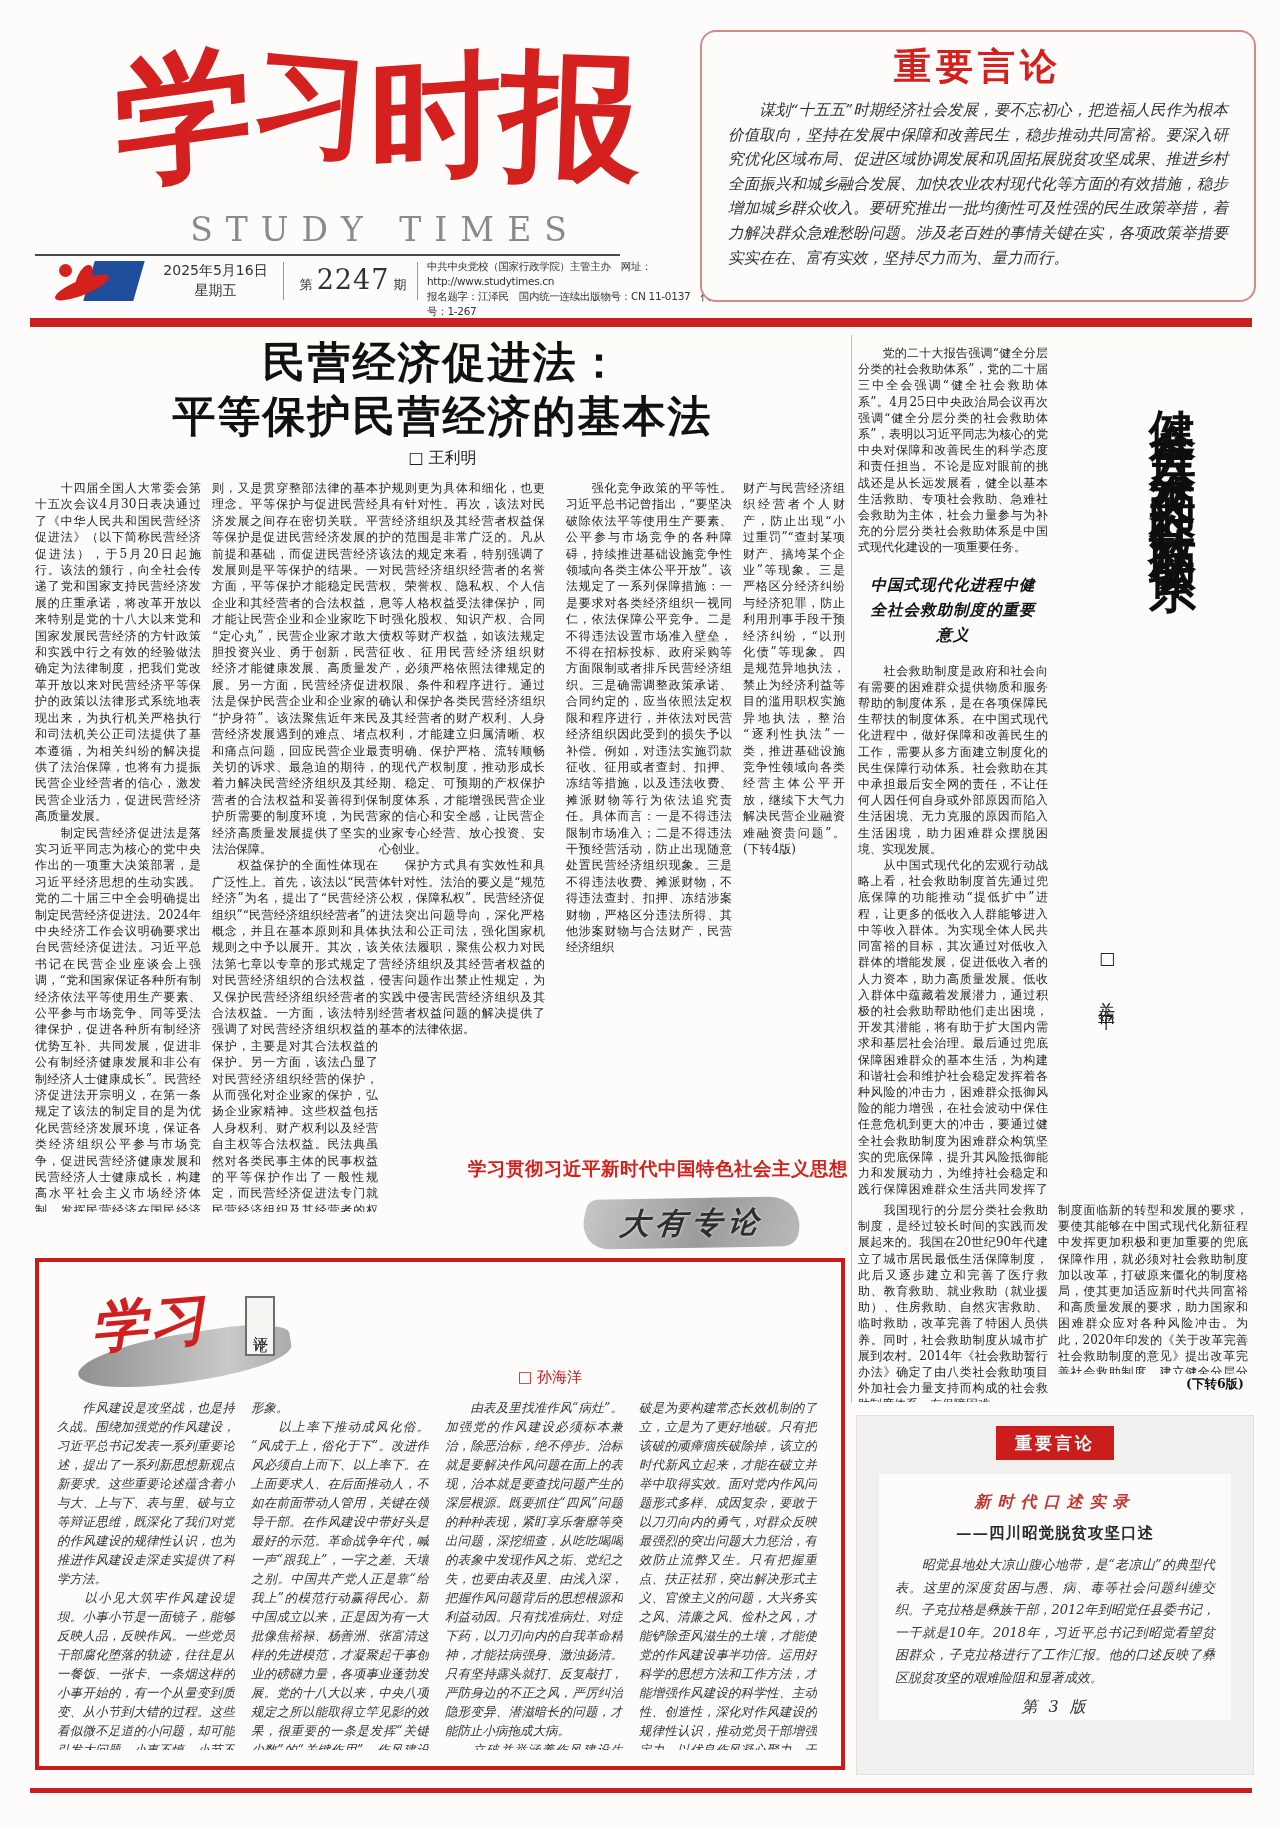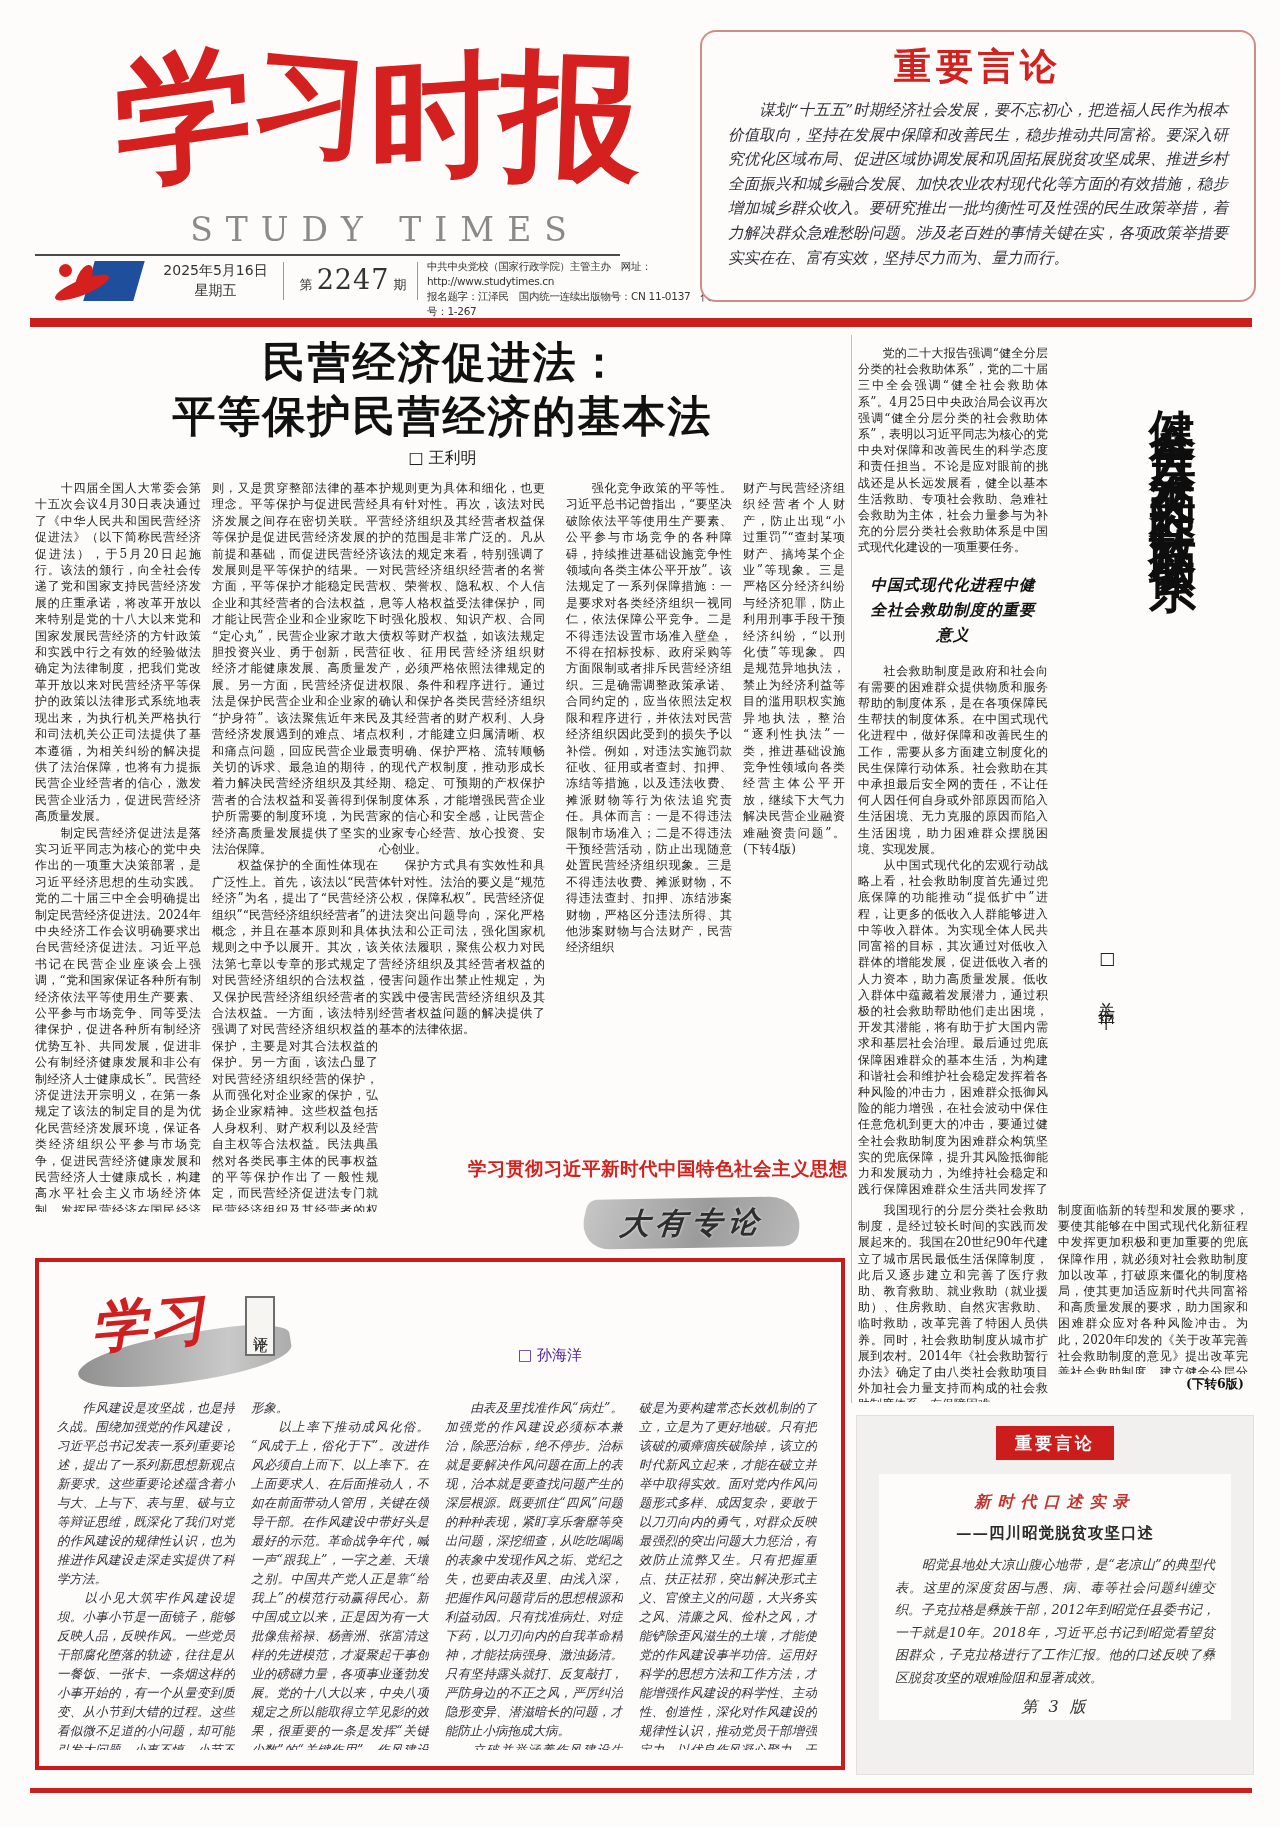--- a/index.html
+++ b/index.html
@@ -69,21 +69,21 @@
   .digest-page{text-align:center;font-size:16px;font-style:italic;color:#333;margin-top:8px;letter-spacing:3px;}
   
   .com-box{left:35px;top:1258px;width:810px;height:512px;border:4px solid #c91b1b;box-sizing:border-box;background:#fdfcfa;}
   .com-logo{position:absolute;left:38px;top:28px;width:250px;height:104px;}
   .cl-brush{position:absolute;left:0px;top:44px;width:215px;height:48px;background:linear-gradient(100deg,#8f8f8f,#c9c9c9 70%,#aaa);
             border-radius:60% 40% 50% 60%;transform:rotate(-9deg);}
   .cl-main{position:absolute;left:14px;top:-4px;font-size:56px;font-weight:900;font-style:italic;color:#d01f1f;transform:rotate(-5deg);letter-spacing:2px;}
   .cl-seal{position:absolute;left:168px;top:6px;width:26px;height:56px;border:2px solid #6d6d6d;background:#f7f5f2;
            writing-mode:vertical-rl;font-size:15px;color:#2e2e2e;display:flex;align-items:center;justify-content:center;letter-spacing:2px;}
   .com-title{position:absolute;left:250px;right:30px;top:36px;text-align:center;font-size:35px;font-weight:900;letter-spacing:5px;color:#101010;}
-  .com-author{position:absolute;left:250px;right:30px;top:84px;text-align:center;font-size:15px;color:#4c1d95;}
+  .com-author{position:absolute;left:250px;right:30px;top:106px;text-align:center;font-size:15px;color:#b91c1c;}
   .com-col{position:absolute;top:136px;width:178px;height:352px;font-size:12.5px;line-height:19px;font-style:italic;
            text-align:justify;white-space:pre-wrap;overflow:hidden;color:#30303a;}
   .bottom-rule{left:30px;top:1788px;width:1222px;height:5px;background:#c9201e;}
 </style>
 </head>
 <body>
 
 <div id="page">
 
   <div class="abs masthead">

